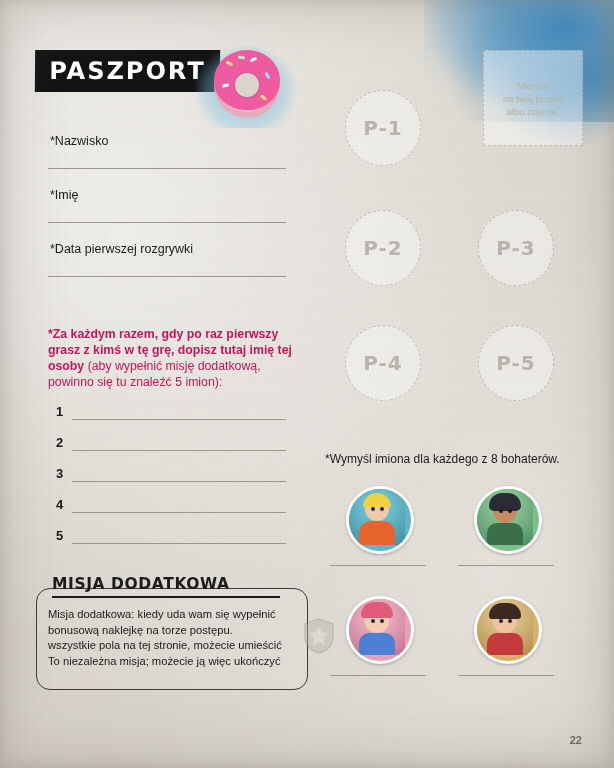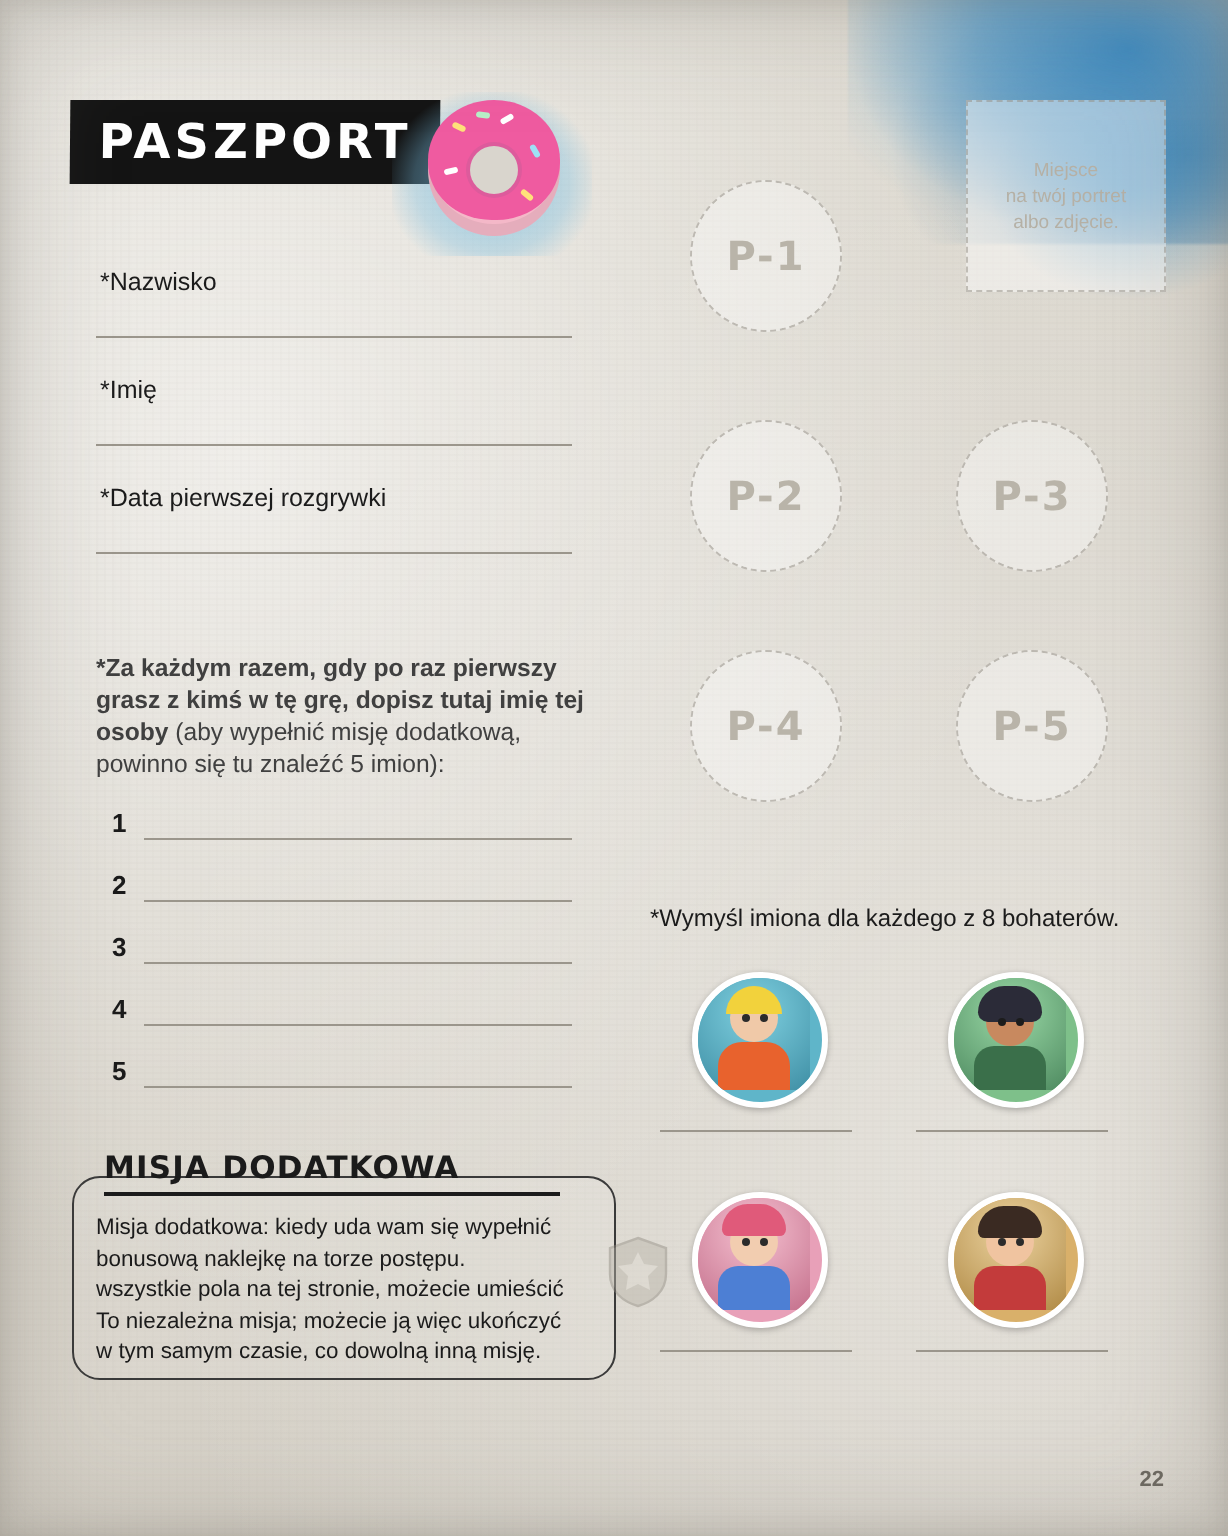--- a/index.html
+++ b/index.html
@@ -156,21 +156,21 @@
     font-size: 13px;
     font-weight: bold;
     color: #1b1b1b;
   }
 
   
   .para {
     position: absolute;
     font-size: 12.3px;
     line-height: 16px;
-    color: #404040;
+    color: #be185d;
     font-weight: bold;
     width: 250px;
   }
   .para .light {
     font-weight: normal;
   }
 
   
   .pcircle {
     position: absolute;
@@ -391,21 +391,20 @@
   <div class="hero-line" style="left:458px; top:675px; width:96px;"></div>
 
   <div class="mission-box"></div>
   <div class="mission-title">MISJA DODATKOWA</div>
   <div class="mission-underline"></div>
   <div class="mission-text">
     <div>Misja dodatkowa: kiedy uda wam się wypełnić</div>
     <div>bonusową naklejkę na torze postępu.</div>
     <div>wszystkie pola na tej stronie, możecie umieścić</div>
     <div>To niezależna misja; możecie ją więc ukończyć</div>
-    <div>w tym samym czasie, co dowolną inną misję.</div>
   </div>
   <svg class="shield" viewBox="0 0 30 36">
     <path d="M15 1 L29 6 V19 C29 28 22 33 15 35 C8 33 1 28 1 19 V6 Z" fill="#b9b4a9" stroke="#8e897f" stroke-width="1.2"></path>
     <path d="M15 8 L18 14 L25 15 L20 20 L21 27 L15 24 L9 27 L10 20 L5 15 L12 14 Z" fill="#ddd9d0"></path>
   </svg>
 
   <div class="page-num">22</div>
 
   <div class="edge-shade"></div>
 </div>

